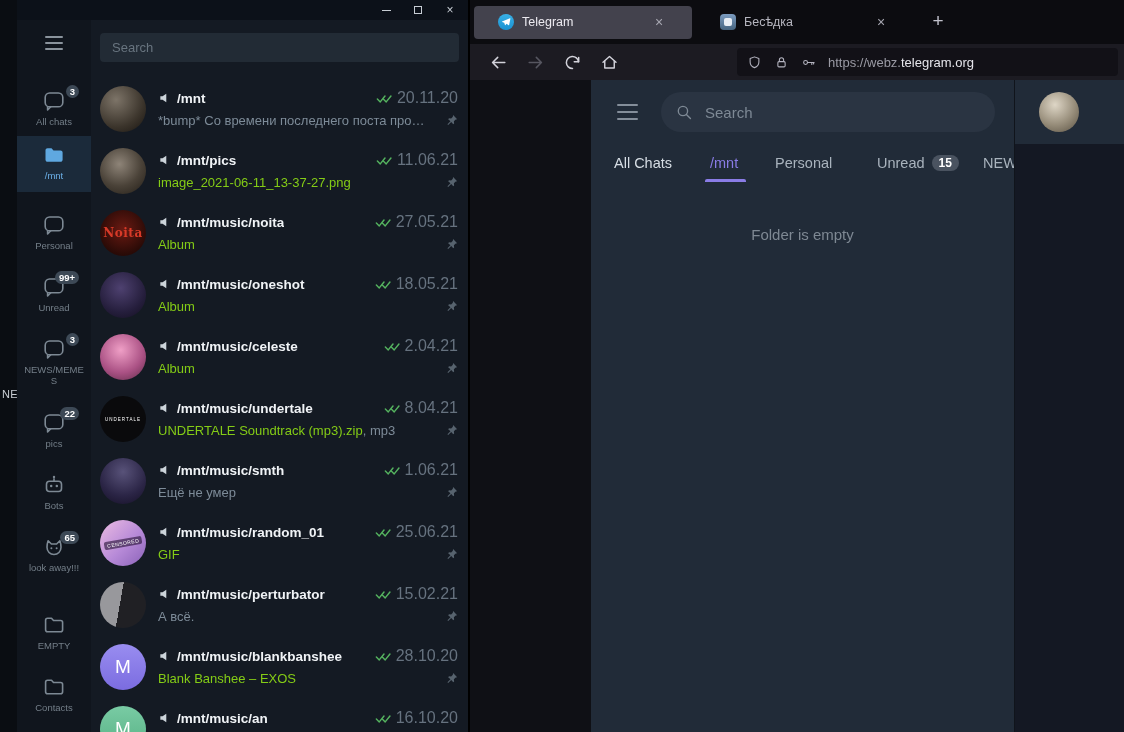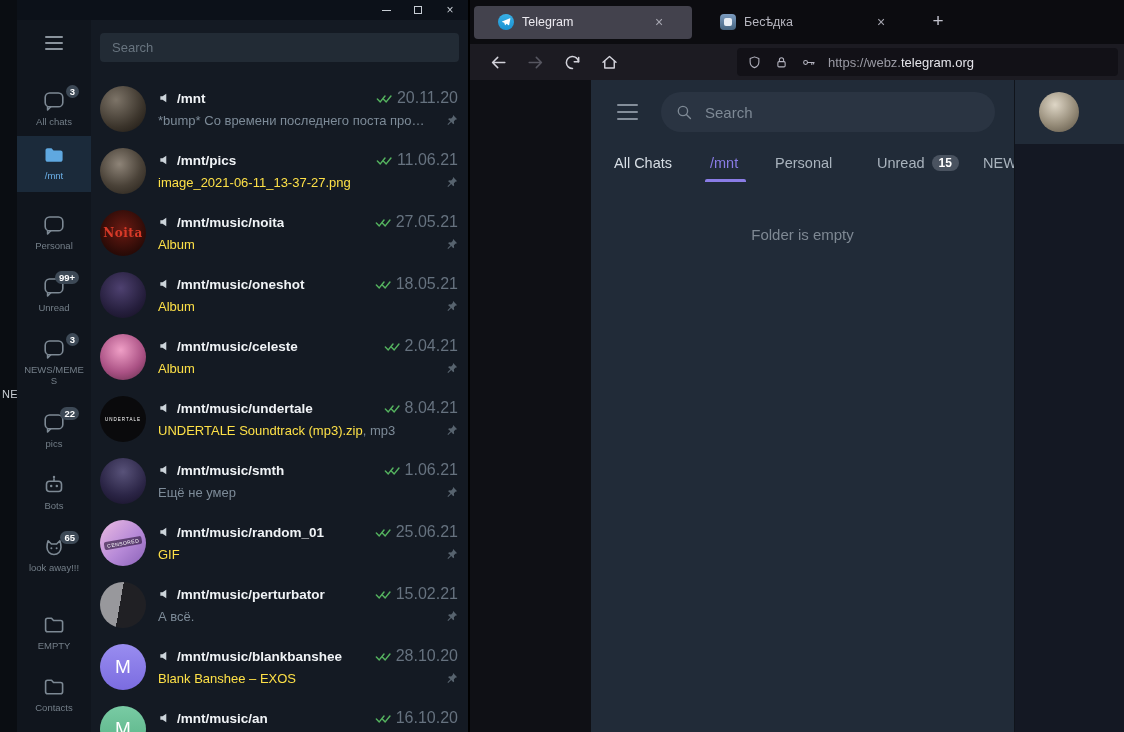--- a/index.html
+++ b/index.html
@@ -59,21 +59,21 @@
   .cbody { flex:1; margin-left:12px; min-width:0; }
   .l1 { display:flex; align-items:center; height:19px; }
   .tleft { display:flex; align-items:center; min-width:0; flex:1; }
   .mega { width:14px; height:14px; color:#ccd4da; margin-right:5px; flex:none; }
   .ctitle { font-size:13.5px; font-weight:600; color:#f0f3f6; white-space:nowrap; overflow:hidden; text-overflow:ellipsis; }
   .cmeta { display:flex; align-items:center; margin-left:8px; flex:none; }
   .checks { width:17px; height:11px; color:#55b35f; margin-right:4px; }
   .cdate { font-size:16px; color:#66727f; }
   .l2 { display:flex; align-items:center; margin-top:4px; height:18px; }
   .cmsg { flex:1; font-size:13px; color:#7d8b98; white-space:nowrap; overflow:hidden; text-overflow:ellipsis; }
-  .clink { color:#fde047; text-decoration:none; }
+  .clink { color:#84cc16; text-decoration:none; }
   .pin { width:13px; height:13px; color:#57636e; margin-left:8px; flex:none; }
 
   
   .browser { position:absolute; left:470px; top:0; width:654px; height:732px; background:#1c1b22; overflow:hidden; }
   .tabstrip { height:44px; background:#0c0c10; display:flex; align-items:center; padding-left:4px; }
   .btab { width:218px; height:33px; border-radius:4px; display:flex; align-items:center; padding:0 24px; margin-right:4px; color:#b6b6bf; font-size:12.5px; }
   .btab.active { background:#43424d; color:#eceaf0; }
   .favicon { width:16px; height:16px; flex:none; margin-right:8px; display:flex; align-items:center; justify-content:center; }
   .tgfav { border-radius:50%; background:linear-gradient(180deg,#39b0e5,#1a92d2); }
   .tgfav svg { width:10px; height:10px; color:#fff; }

